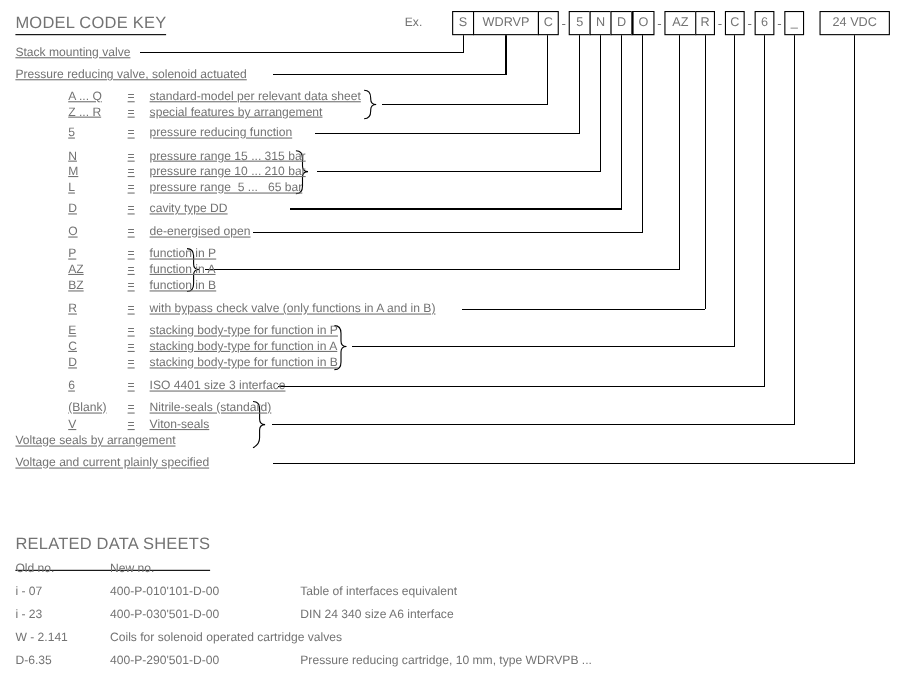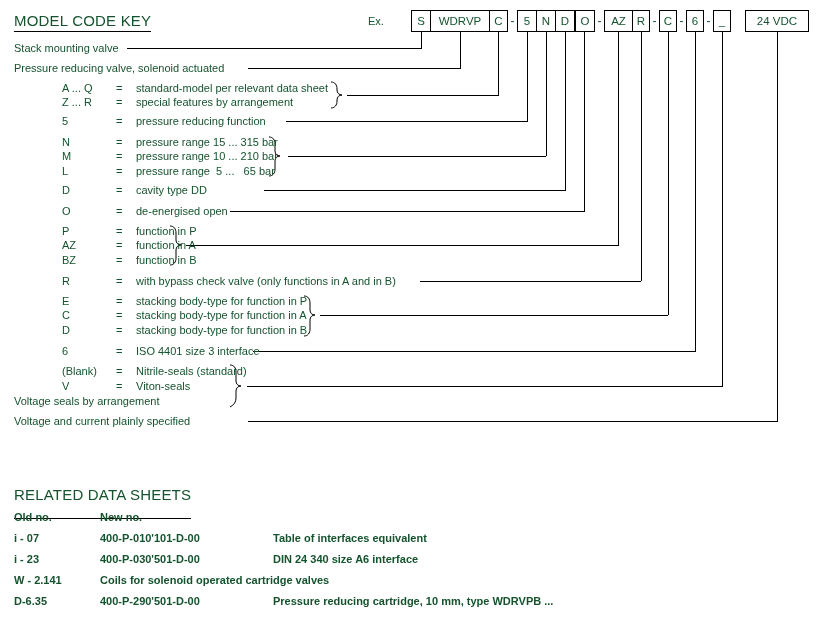--- a/index.html
+++ b/index.html
@@ -1,37 +1,37 @@
 <!DOCTYPE html>
 <html><head>
 <meta charset="utf-8">
 <style>
   html,body{margin:0;padding:0;background:#fff;}
   .page{position:relative;width:827px;height:628px;background:#ffffff;
-        font-family:"Liberation Sans",sans-serif;color:#14532d;overflow:hidden;}
+        font-family:"Liberation Sans",sans-serif;color:#737373;overflow:hidden;}
   .title{position:absolute;left:14px;top:12px;font-size:15px;
          border-bottom:1px solid #000;padding-bottom:2px;letter-spacing:.2px;}
   .ex-label{position:absolute;left:368px;top:15px;font-size:11px;}
   .code-row{position:absolute;left:411px;top:10px;height:22px;display:flex;
             align-items:stretch;font-size:11.5px;}
   .cell{box-sizing:border-box;border:1px solid #000;margin-left:-1px;
         display:flex;align-items:center;justify-content:center;background:#fff;}
   .cell.first{margin-left:0;}
   .cell.thick{border-left-width:2px;}
   .sep{width:9px;display:flex;align-items:center;justify-content:center;font-size:12px;}
   .spacer{width:14px;}
   .diagram{position:absolute;left:0;top:0;pointer-events:none;}
   .diagram path{fill:none;stroke:#000;stroke-width:1;}
   .lrow{position:absolute;left:14px;height:14px;line-height:14px;font-size:11px;
-        display:flex;white-space:pre;}
+        display:flex;white-space:pre;text-decoration:underline;}
   .k{width:54px;margin-left:48px;}
   .e{width:20px;}
   .rtitle{position:absolute;left:14px;top:486px;font-size:15px;
           border-bottom:1px solid #000;padding-bottom:15px;letter-spacing:.2px;}
-  .rtable{position:absolute;left:14px;top:507px;font-size:11px;font-weight:bold;}
+  .rtable{position:absolute;left:14px;top:507px;font-size:11px;}
   .rrow{display:flex;height:21px;line-height:21px;}
   .c-old{width:86px;}
   .c-new{width:173px;}
 </style>
 </head>
 <body>
 
 <div class="page">
 
   <svg class="diagram" width="827" height="628" viewBox="0 0 827 628">

